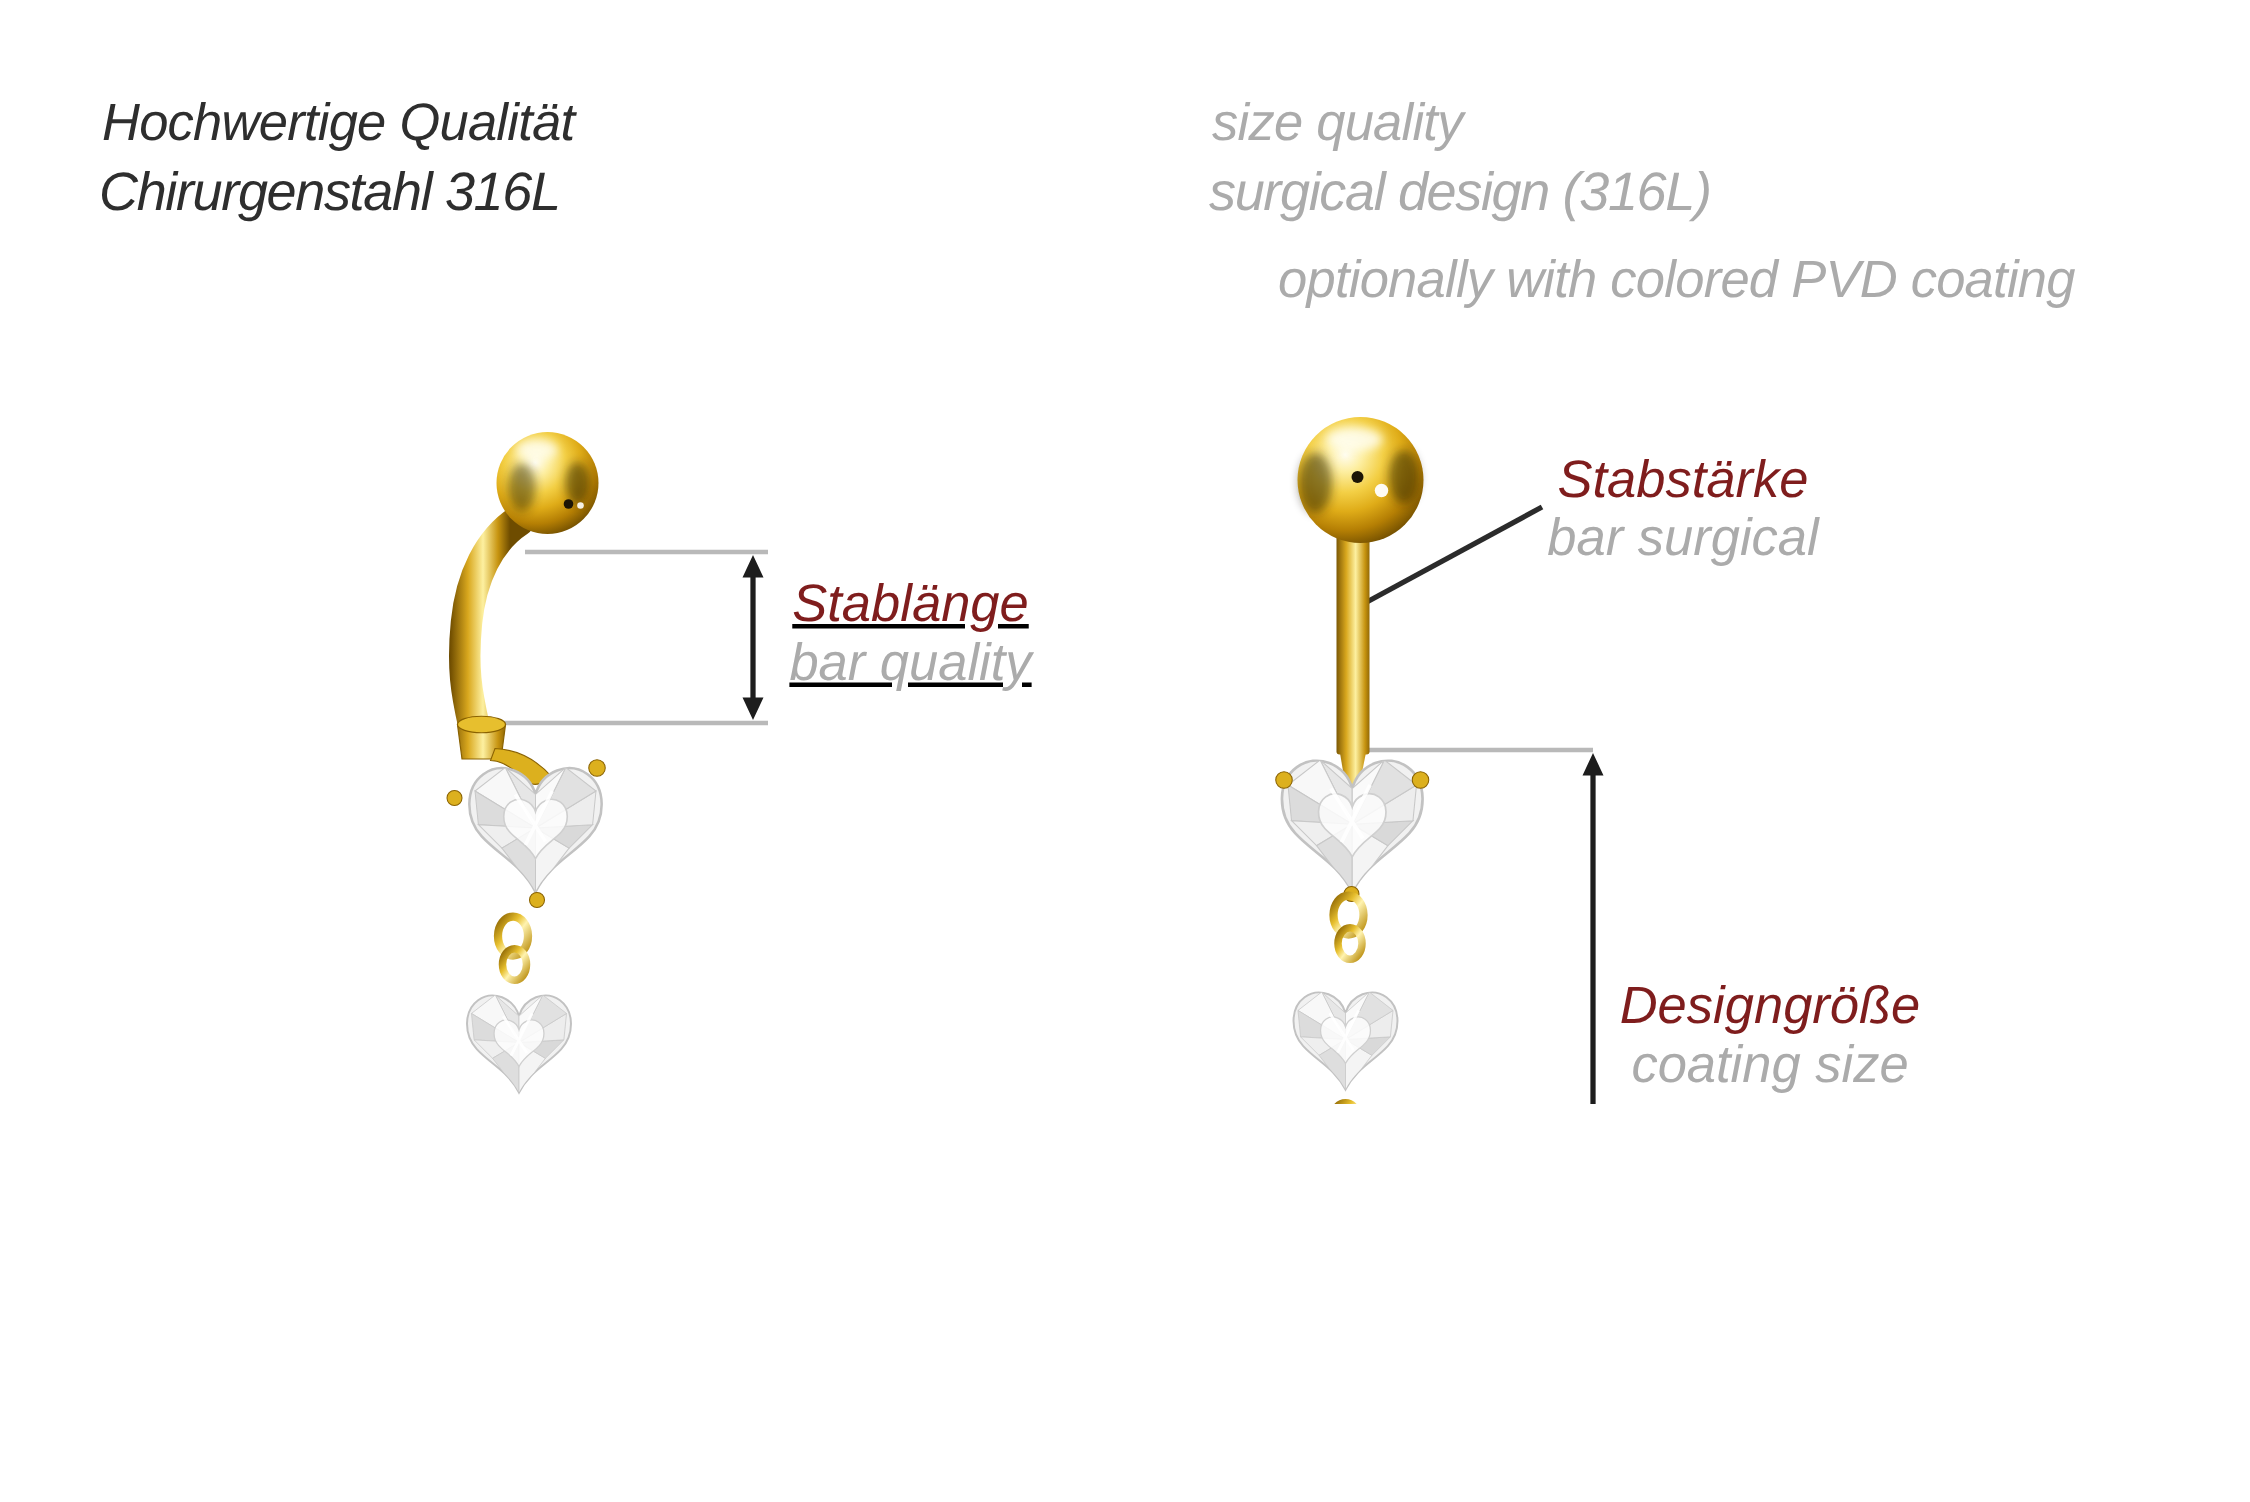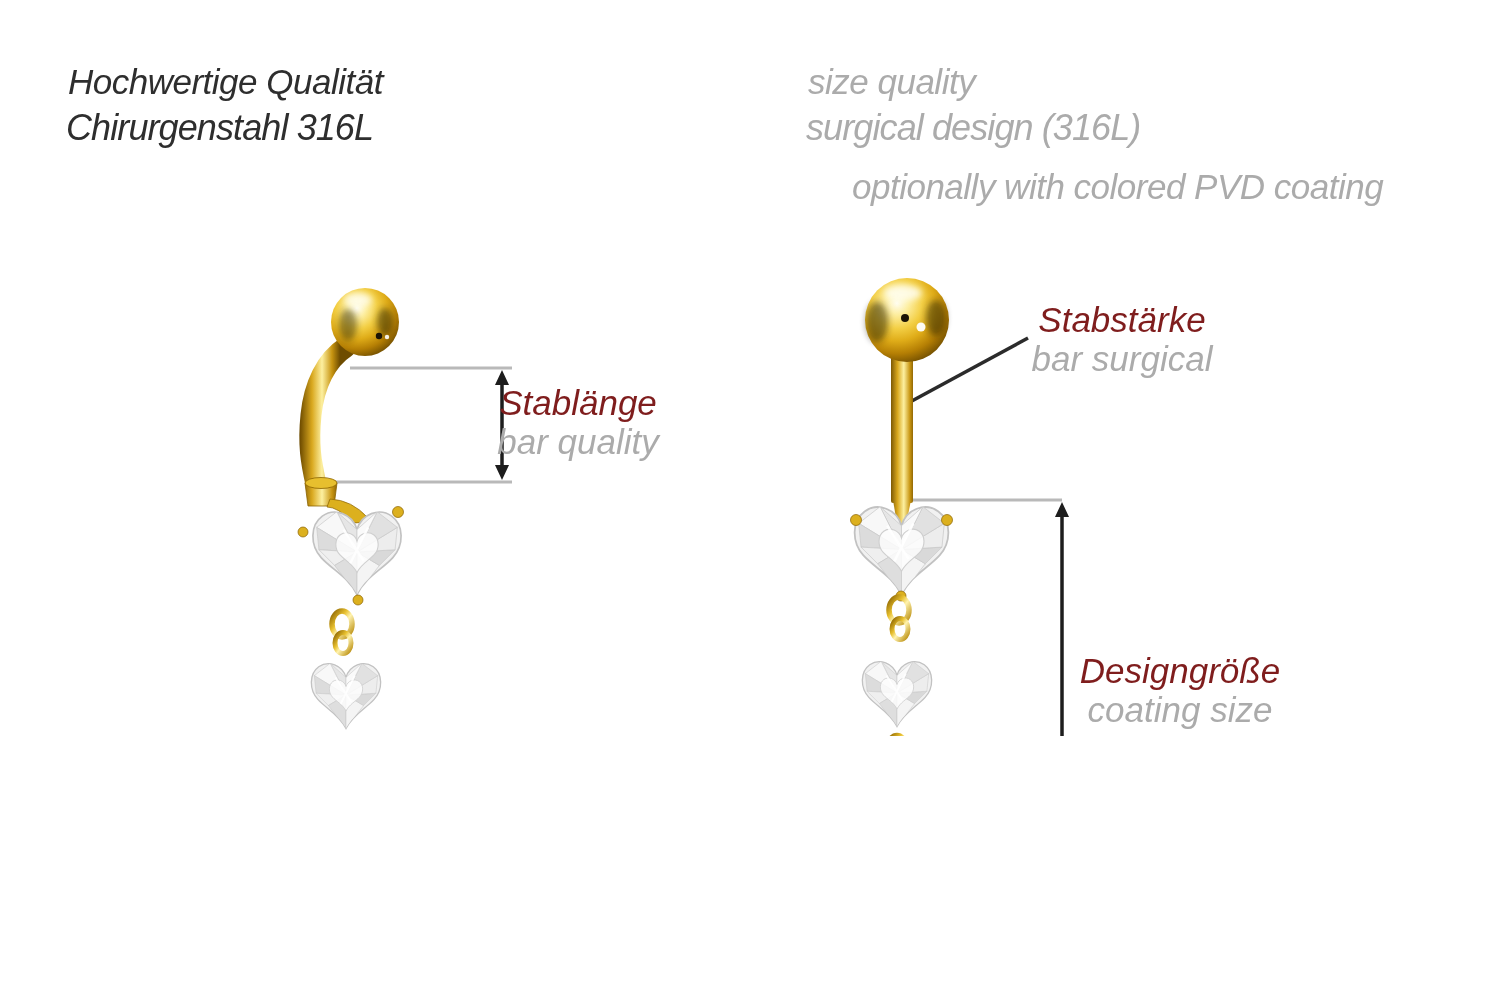--- a/index.html
+++ b/index.html
@@ -154,21 +154,21 @@
     </g>
   </svg>
 
   <div class="t s35 black" style="left:68px;top:64px;">Hochwertige Qualität</div>
   <div class="t s44 black" style="left:66px;top:110px;">Chirurgenstahl 316L</div>
 
   <div class="t s35 gray" style="left:808px;top:64px;">size quality</div>
   <div class="t s44 gray" style="left:806px;top:110px;">surgical design (316L)</div>
   <div class="t s35 gray" style="left:808px;top:169px;margin-left:44px;">optionally with colored PVD coating</div>
 
-  <div class="anno" style="left:578px;top:384px;">
+  <div class="anno" style="left:607px;top:384px;text-decoration:underline;">
     <div class="de">Stablänge</div>
     <div class="en">bar quality</div>
   </div>
 
   <div class="anno" style="left:1122px;top:301px;">
     <div class="de">Stabstärke</div>
     <div class="en">bar surgical</div>
   </div>
 
   <div class="anno" style="left:1180px;top:652px;">

